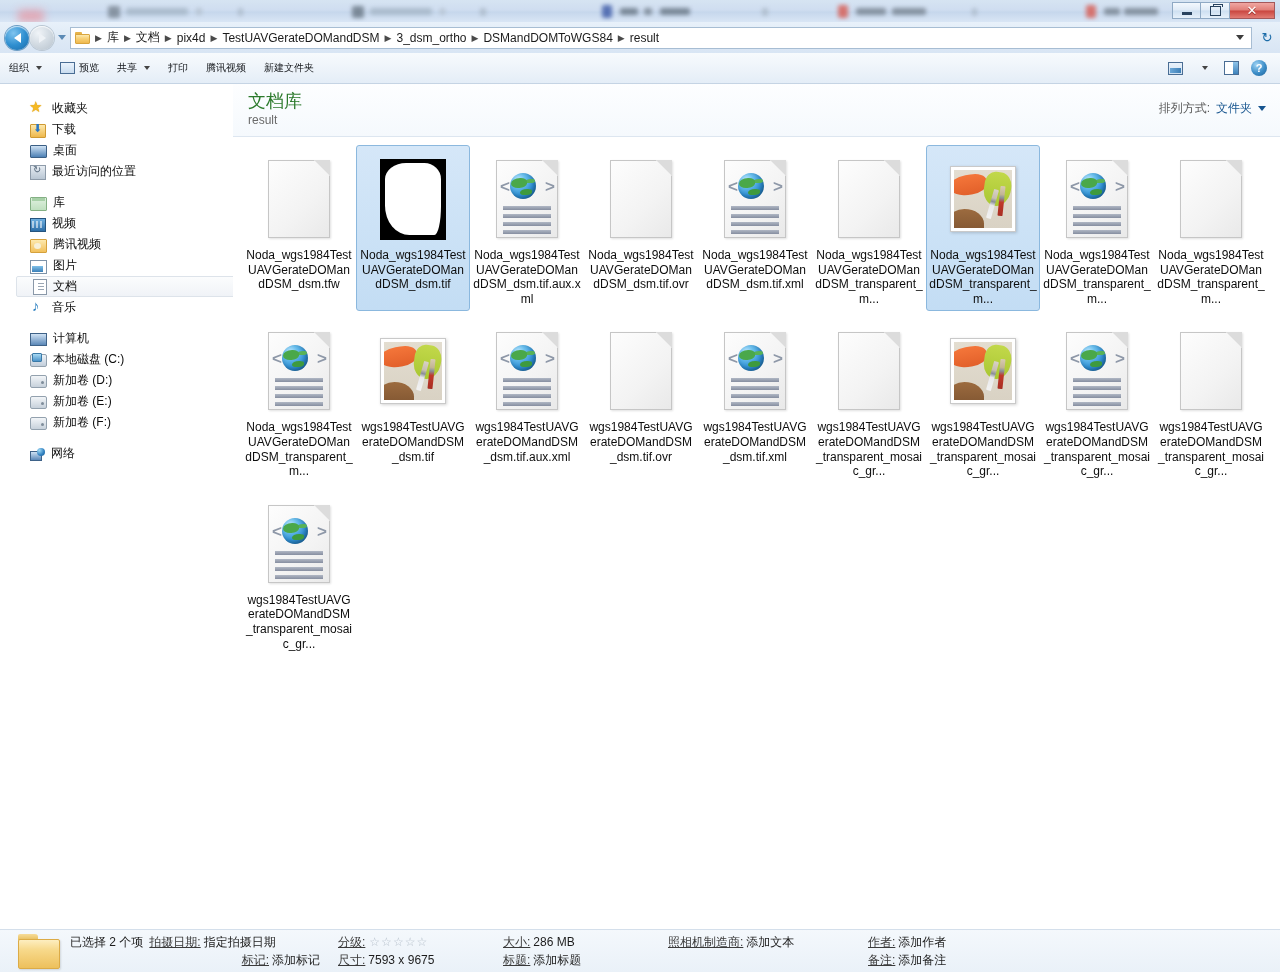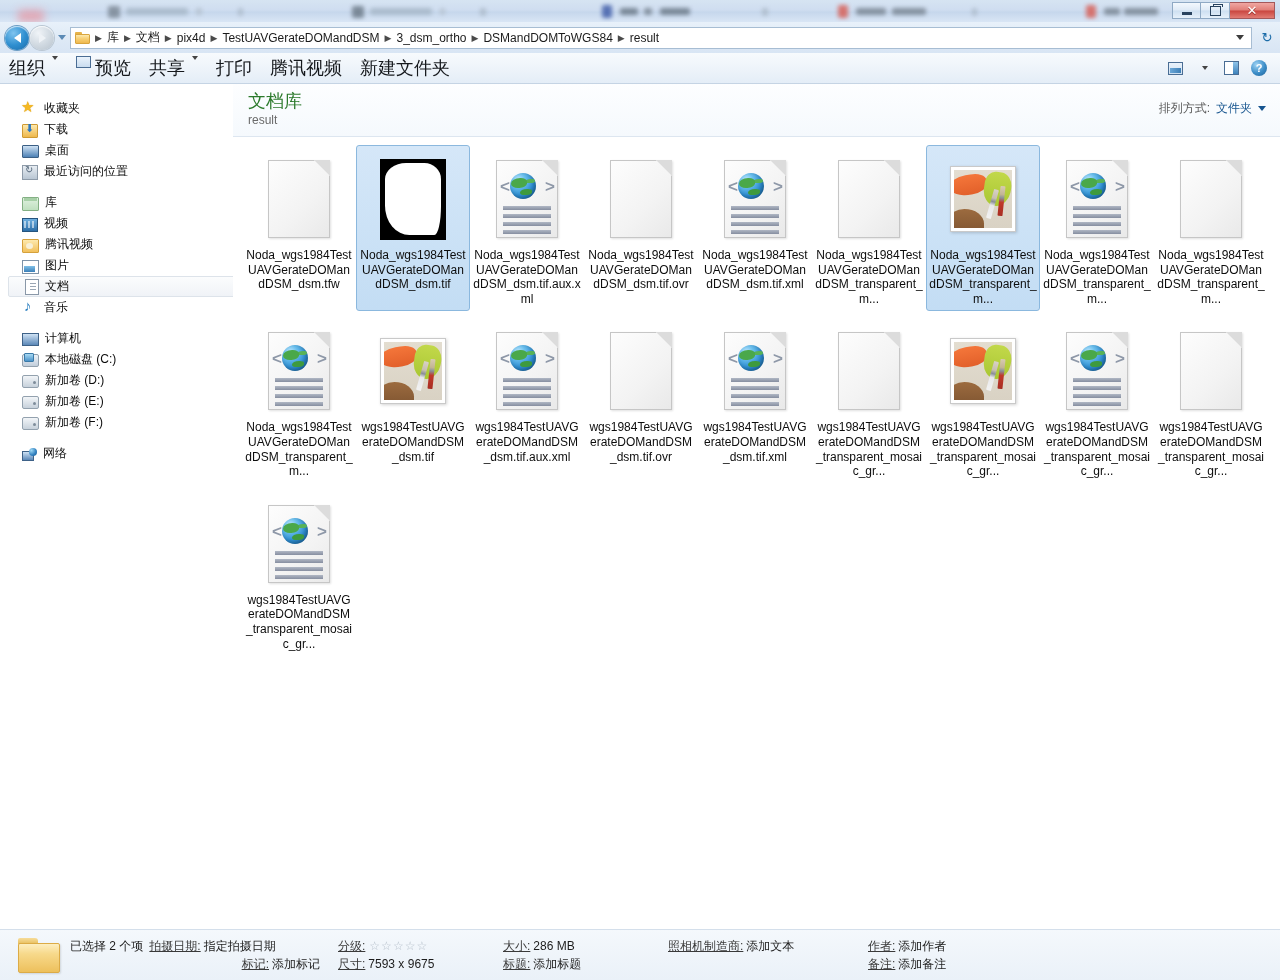--- a/index.html
+++ b/index.html
@@ -139,22 +139,22 @@
 
   
   .toolbar {
     position: absolute; left: 0; top: 53px;
     width: 1280px; height: 31px;
     background: linear-gradient(to bottom, #f7fafd 0%, #eef4fa 50%, #e4edf7 100%);
     border-bottom: 1px solid #c5d4e4;
     display: flex; align-items: center; box-sizing: border-box;
   }
   .tb-item {
-    font-size: 18px; color: #15181c; padding: 4px 9px;
-    display: flex; align-items: flex-start; gap: 4px; white-space: nowrap;
+    font-size: 10px; color: #15181c; padding: 4px 9px;
+    display: flex; align-items: center; gap: 4px; white-space: nowrap;
   }
   .tb-caret {
     width: 0; height: 0; margin-left: 3px;
     border-left: 3.5px solid transparent; border-right: 3.5px solid transparent;
     border-top: 4.5px solid #444; 
   }
   .tb-right { margin-left: auto; display: flex; align-items: center; padding-right: 8px; gap: 2px; }
   .tb-ico-btn {
     width: 26px; height: 22px; display: flex; align-items: center; justify-content: center;
   }
@@ -178,21 +178,21 @@
   .ico-help {
     width: 16px; height: 16px; border-radius: 50%;
     background: radial-gradient(circle at 35% 30%, #9fd4f5 0%, #3b8cc7 55%, #1d5f93 100%);
     color: #fff; font-size: 11px; font-weight: bold;
     display: flex; align-items: center; justify-content: center;
     line-height: 16px;
   }
 
   
   .sidebar {
-    position: absolute; left: 8px; top: 84px;
+    position: absolute; left: 16px; top: 84px;
     width: 232px; height: 845px;
     background: #ffffff;
     border-right: 1px solid #dfe6ee;
     box-sizing: border-box;
     padding-top: 14px;
     overflow: hidden;
   }
   .nav-group { margin-bottom: 10px; }
   .nav-row {
     display: flex; align-items: center; height: 21px;
@@ -473,21 +473,21 @@
   }
   .dsm .blob {
     position: absolute; left: 8%; top: 5%; width: 84%; height: 90%;
     background: #ffffff;
     border-radius: 38% 30% 12% 44% / 22% 22% 40% 40%;
   }
 
   
   .statusbar {
     position: absolute; left: 0; top: 929px;
-    width: 1280px; height: 51px;
+    width: 1280px; height: 43px;
     background: linear-gradient(to bottom, #f4f8fc 0%, #eaf1f8 100%);
     border-top: 1px solid #d4dfeb;
     display: flex; align-items: center;
     box-sizing: border-box;
   }
   .sb-folder {
     width: 46px; height: 38px; margin: 0 8px 0 16px; flex: none; position: relative;
   }
   .sb-folder:before {
     content: ""; position: absolute; left: 2px; top: 2px; width: 20px; height: 6px;

